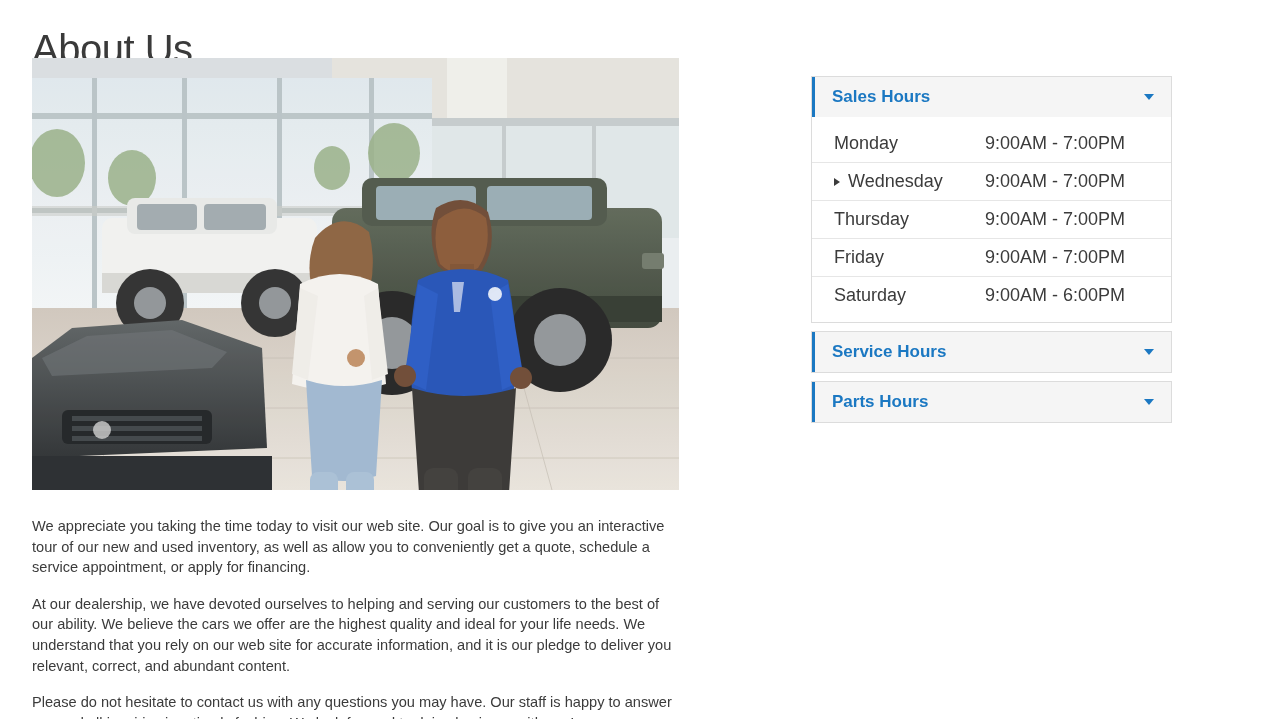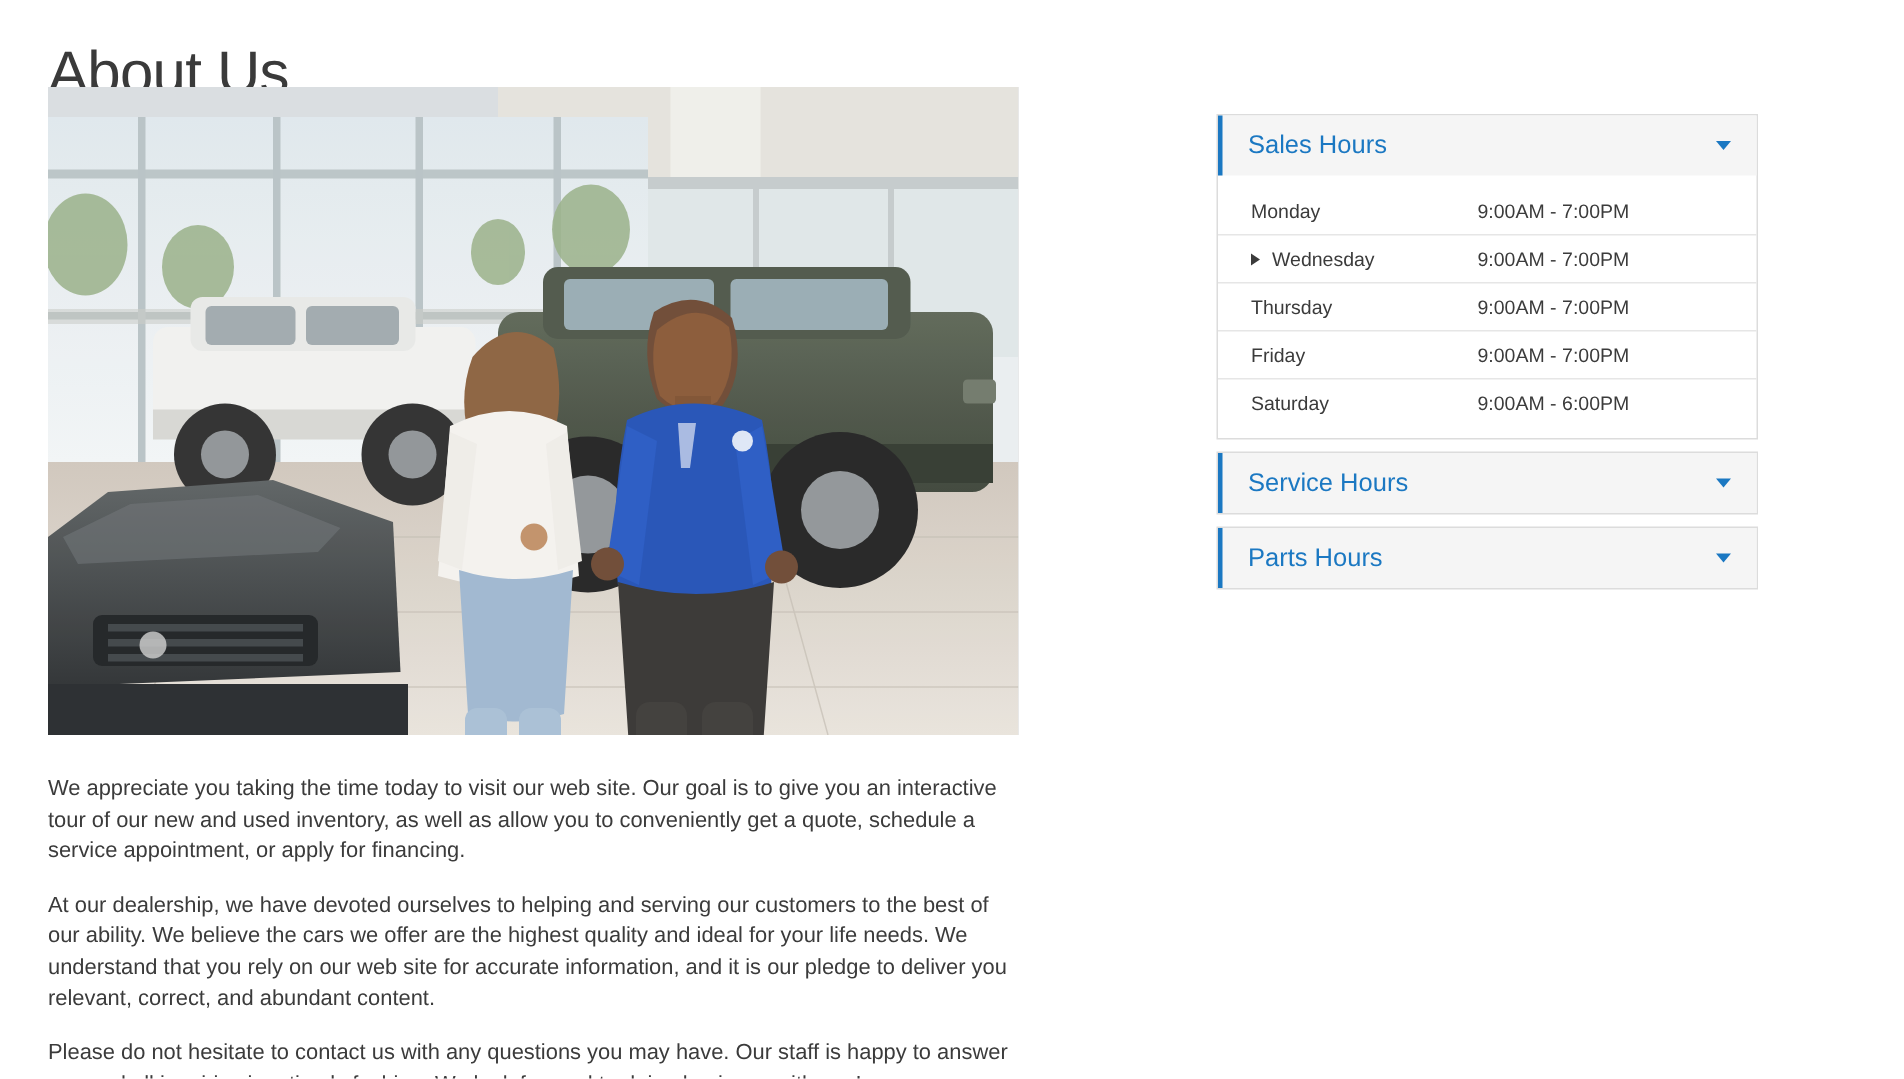--- a/index.html
+++ b/index.html
@@ -72,36 +72,36 @@
     align-items: center;
     justify-content: space-between;
     height: 40px;
     padding: 0 17px;
     background: #f5f5f5;
     border-left: 3px solid #1b78c2;
     cursor: pointer;
   }
   .panel-title {
     font-size: 17px;
-    font-weight: normal;
+    font-weight: bold;
     color: #1b78c2;
   }
   .caret {
     width: 0; height: 0;
     border-left: 5px solid transparent;
     border-right: 5px solid transparent;
     border-top: 6px solid #1b78c2;
   }
   .panel-body { padding: 8px 0 8px 0; }
   .hours-table { width: 100%; border-collapse: collapse; }
   .hours-table tr { border-bottom: 1px solid #e6e6e6; }
   .hours-table tr:last-child { border-bottom: none; }
   .hours-table td {
     padding: 8px 0;
-    font-size: 13px;
+    font-size: 18px;
     color: #3b3b3b;
   }
   .hours-table td.day { padding-left: 22px; width: 162px; }
   .hours-table td.time { padding-left: 11px; }
   .row-today td.day { position: relative; padding-left: 36px; }
   .today-marker {
     position: absolute;
     left: 22px;
     top: 50%;
     transform: translateY(-50%);

